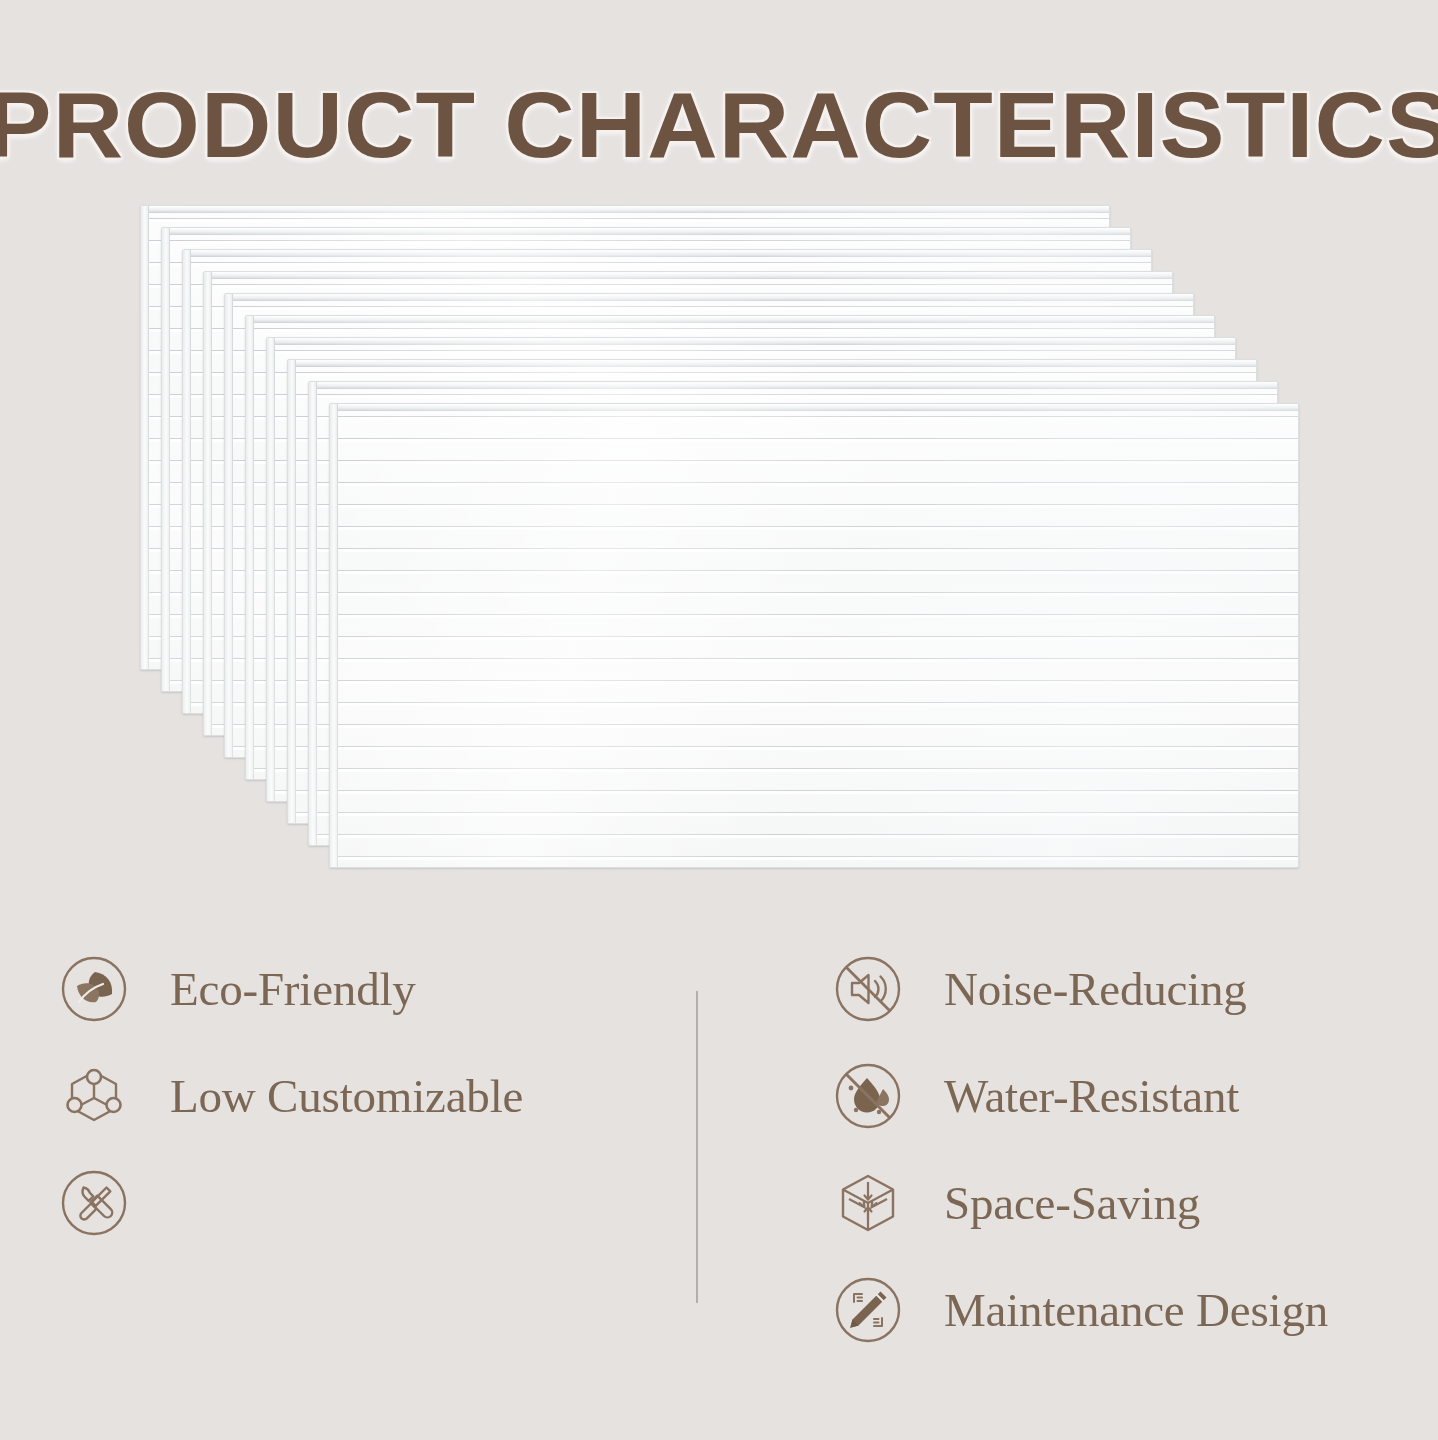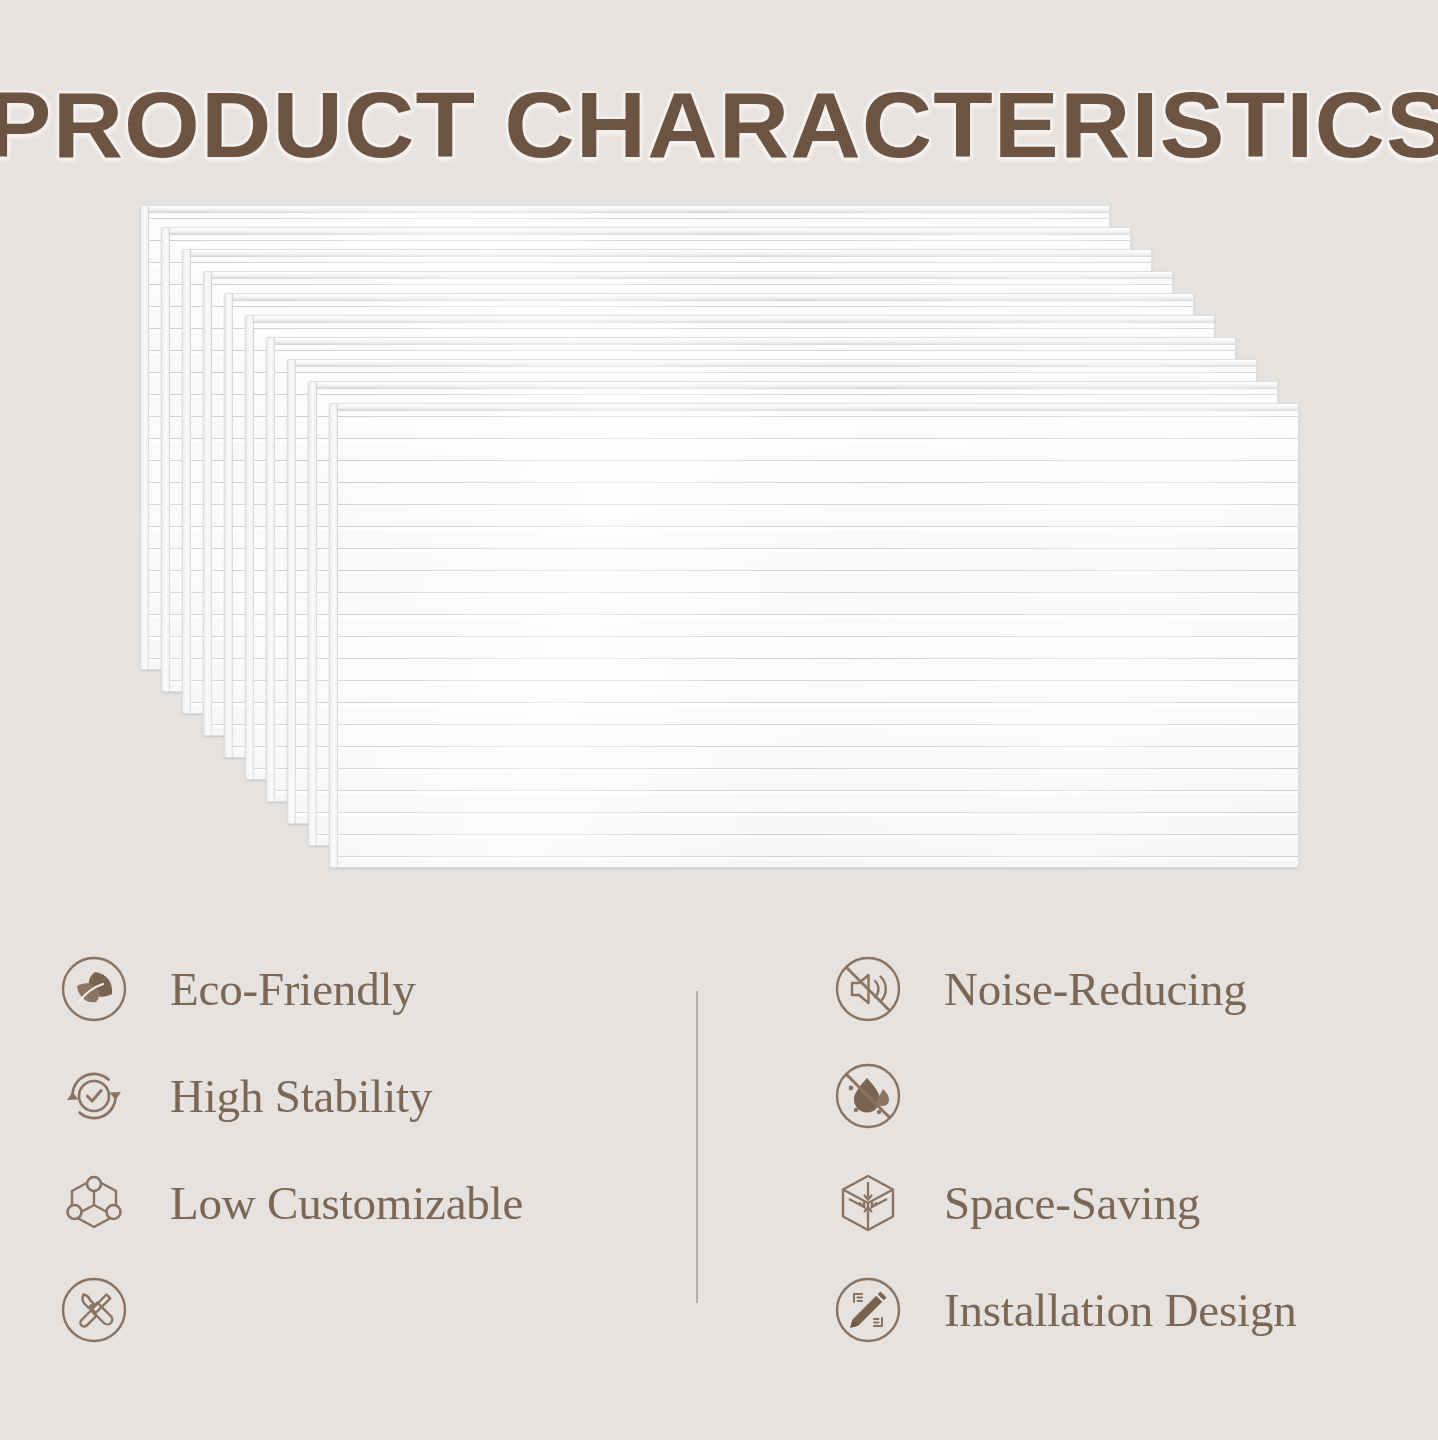--- a/index.html
+++ b/index.html
@@ -255,33 +255,20 @@
         <svg width="70" height="70" viewBox="0 0 70 70">
           <circle cx="35" cy="35" r="31" fill="none" stroke="#8a7360" stroke-width="2.4"></circle>
           <path d="M36 18c12 2 18 10 17 22-9 5-18 3-22-4-3-6-1-14 5-18z" fill="#7a6450"></path>
           <path d="M18 32c8-5 17-3 21 4 2 4 1 9-2 12-10 2-18-6-19-16z" fill="#8b7560"></path>
           <path d="M20 48c7-10 15-15 24-18" fill="none" stroke="#f0ece9" stroke-width="2.2" stroke-linecap="round"></path>
         </svg>
       </span>
       <span class="f-label">Eco-Friendly</span>
     </div>
 
-    <div class="feature">
-      <span class="f-icon">
-        <svg width="70" height="70" viewBox="0 0 70 70">
-          <circle cx="35" cy="35" r="15" fill="none" stroke="#8a7360" stroke-width="2.6"></circle>
-          <path d="M28.5 35.2l4.6 4.8 9-10.4" fill="none" stroke="#8a7360" stroke-width="3" stroke-linecap="round" stroke-linejoin="round"></path>
-          <path d="M13.5 33.5a21.5 21.5 0 0 1 36-15" fill="none" stroke="#8a7360" stroke-width="2.6" stroke-linecap="round"></path>
-          <path d="M56.5 36.5a21.5 21.5 0 0 1-36 15" fill="none" stroke="#8a7360" stroke-width="2.6" stroke-linecap="round"></path>
-          <path d="M8 39l5.5-8 6 7.5z" fill="#8a7360"></path>
-          <path d="M62 31l-5.5 8-6-7.5z" fill="#8a7360"></path>
-        </svg>
-      </span>
-      <span class="f-label">High Stability</span>
-    </div>
 
     <div class="feature">
       <span class="f-icon">
         <svg width="70" height="70" viewBox="0 0 70 70">
           <path d="M35 11 L57 23 L57 47 L35 59 L13 47 L13 23 Z" fill="none" stroke="#8a7360" stroke-width="2.4" stroke-linejoin="round"></path>
           <line x1="35" y1="18" x2="35" y2="37" stroke="#8a7360" stroke-width="2.4"></line>
           <line x1="35" y1="37" x2="20" y2="45" stroke="#8a7360" stroke-width="2.4"></line>
           <line x1="35" y1="37" x2="50" y2="45" stroke="#8a7360" stroke-width="2.4"></line>
           <circle cx="35" cy="16" r="7" fill="#e6e2e0" stroke="#8a7360" stroke-width="2.6"></circle>
           <circle cx="15.5" cy="44" r="7" fill="#e6e2e0" stroke="#8a7360" stroke-width="2.6"></circle>
@@ -327,20 +314,21 @@
         <svg width="70" height="70" viewBox="0 0 70 70">
           <circle cx="35" cy="35" r="31" fill="none" stroke="#8a7360" stroke-width="2.4"></circle>
           <path d="M34 17c8 9 13 15 13 21.5A13 13 0 0 1 21 38.5C21 32 26 26 34 17z" fill="#7a6450"></path>
           <path d="M50 28c4 4 6 7 6 10.5a6.5 6.5 0 0 1-12.6 2.3" fill="#8b7560"></path>
           <circle cx="18" cy="27" r="2.4" fill="#8a7360"></circle>
           <circle cx="23" cy="49" r="2.2" fill="#8a7360"></circle>
           <circle cx="46" cy="51" r="2.2" fill="#8a7360"></circle>
           <line x1="14" y1="14" x2="56" y2="56" stroke="#8a7360" stroke-width="3" stroke-linecap="round"></line>
         </svg>
       </span>
+      <span class="f-label">Water-Resistant</span>
     </div>
 
     <div class="feature">
       <span class="f-icon">
         <svg width="70" height="70" viewBox="0 0 70 70">
           <path d="M35 8 L60 21.5 L60 48.5 L35 62 L10 48.5 L10 21.5 Z" fill="none" stroke="#8a7360" stroke-width="2.4" stroke-linejoin="round"></path>
           <path d="M10 21.5 L35 35 L60 21.5" fill="none" stroke="#8a7360" stroke-width="2.2"></path>
           <line x1="35" y1="35" x2="35" y2="62" stroke="#8a7360" stroke-width="2.2"></line>
 
           <line x1="35" y1="14" x2="35" y2="31" stroke="#8a7360" stroke-width="2.2"></line>
@@ -363,17 +351,17 @@
 
           <path d="M47.5 16.5l6 6-28 28-8.2 2.2 2.2-8.2z" fill="#7a6450"></path>
           <path d="M19.5 44.5l6 6-8.2 2.2z" fill="#6d5a47"></path>
           <path d="M44 20l6 6" stroke="#f0ece9" stroke-width="2" stroke-linecap="round" fill="none"></path>
 
           <path d="M21 19h8M21 19v8M24.5 22.5h4.5M24.5 26h4.5" stroke="#8a7360" stroke-width="2" stroke-linecap="round" fill="none"></path>
 
           <path d="M49 51h-8M49 51v-8M45.5 47.5H41M45.5 44H41" stroke="#8a7360" stroke-width="2" stroke-linecap="round" fill="none"></path>
         </svg>
       </span>
-      <span class="f-label">Installation Design</span>
+      <span class="f-label">Maintenance Design</span>
     </div>
 
   </div>
 </div>
 
 </body></html>

